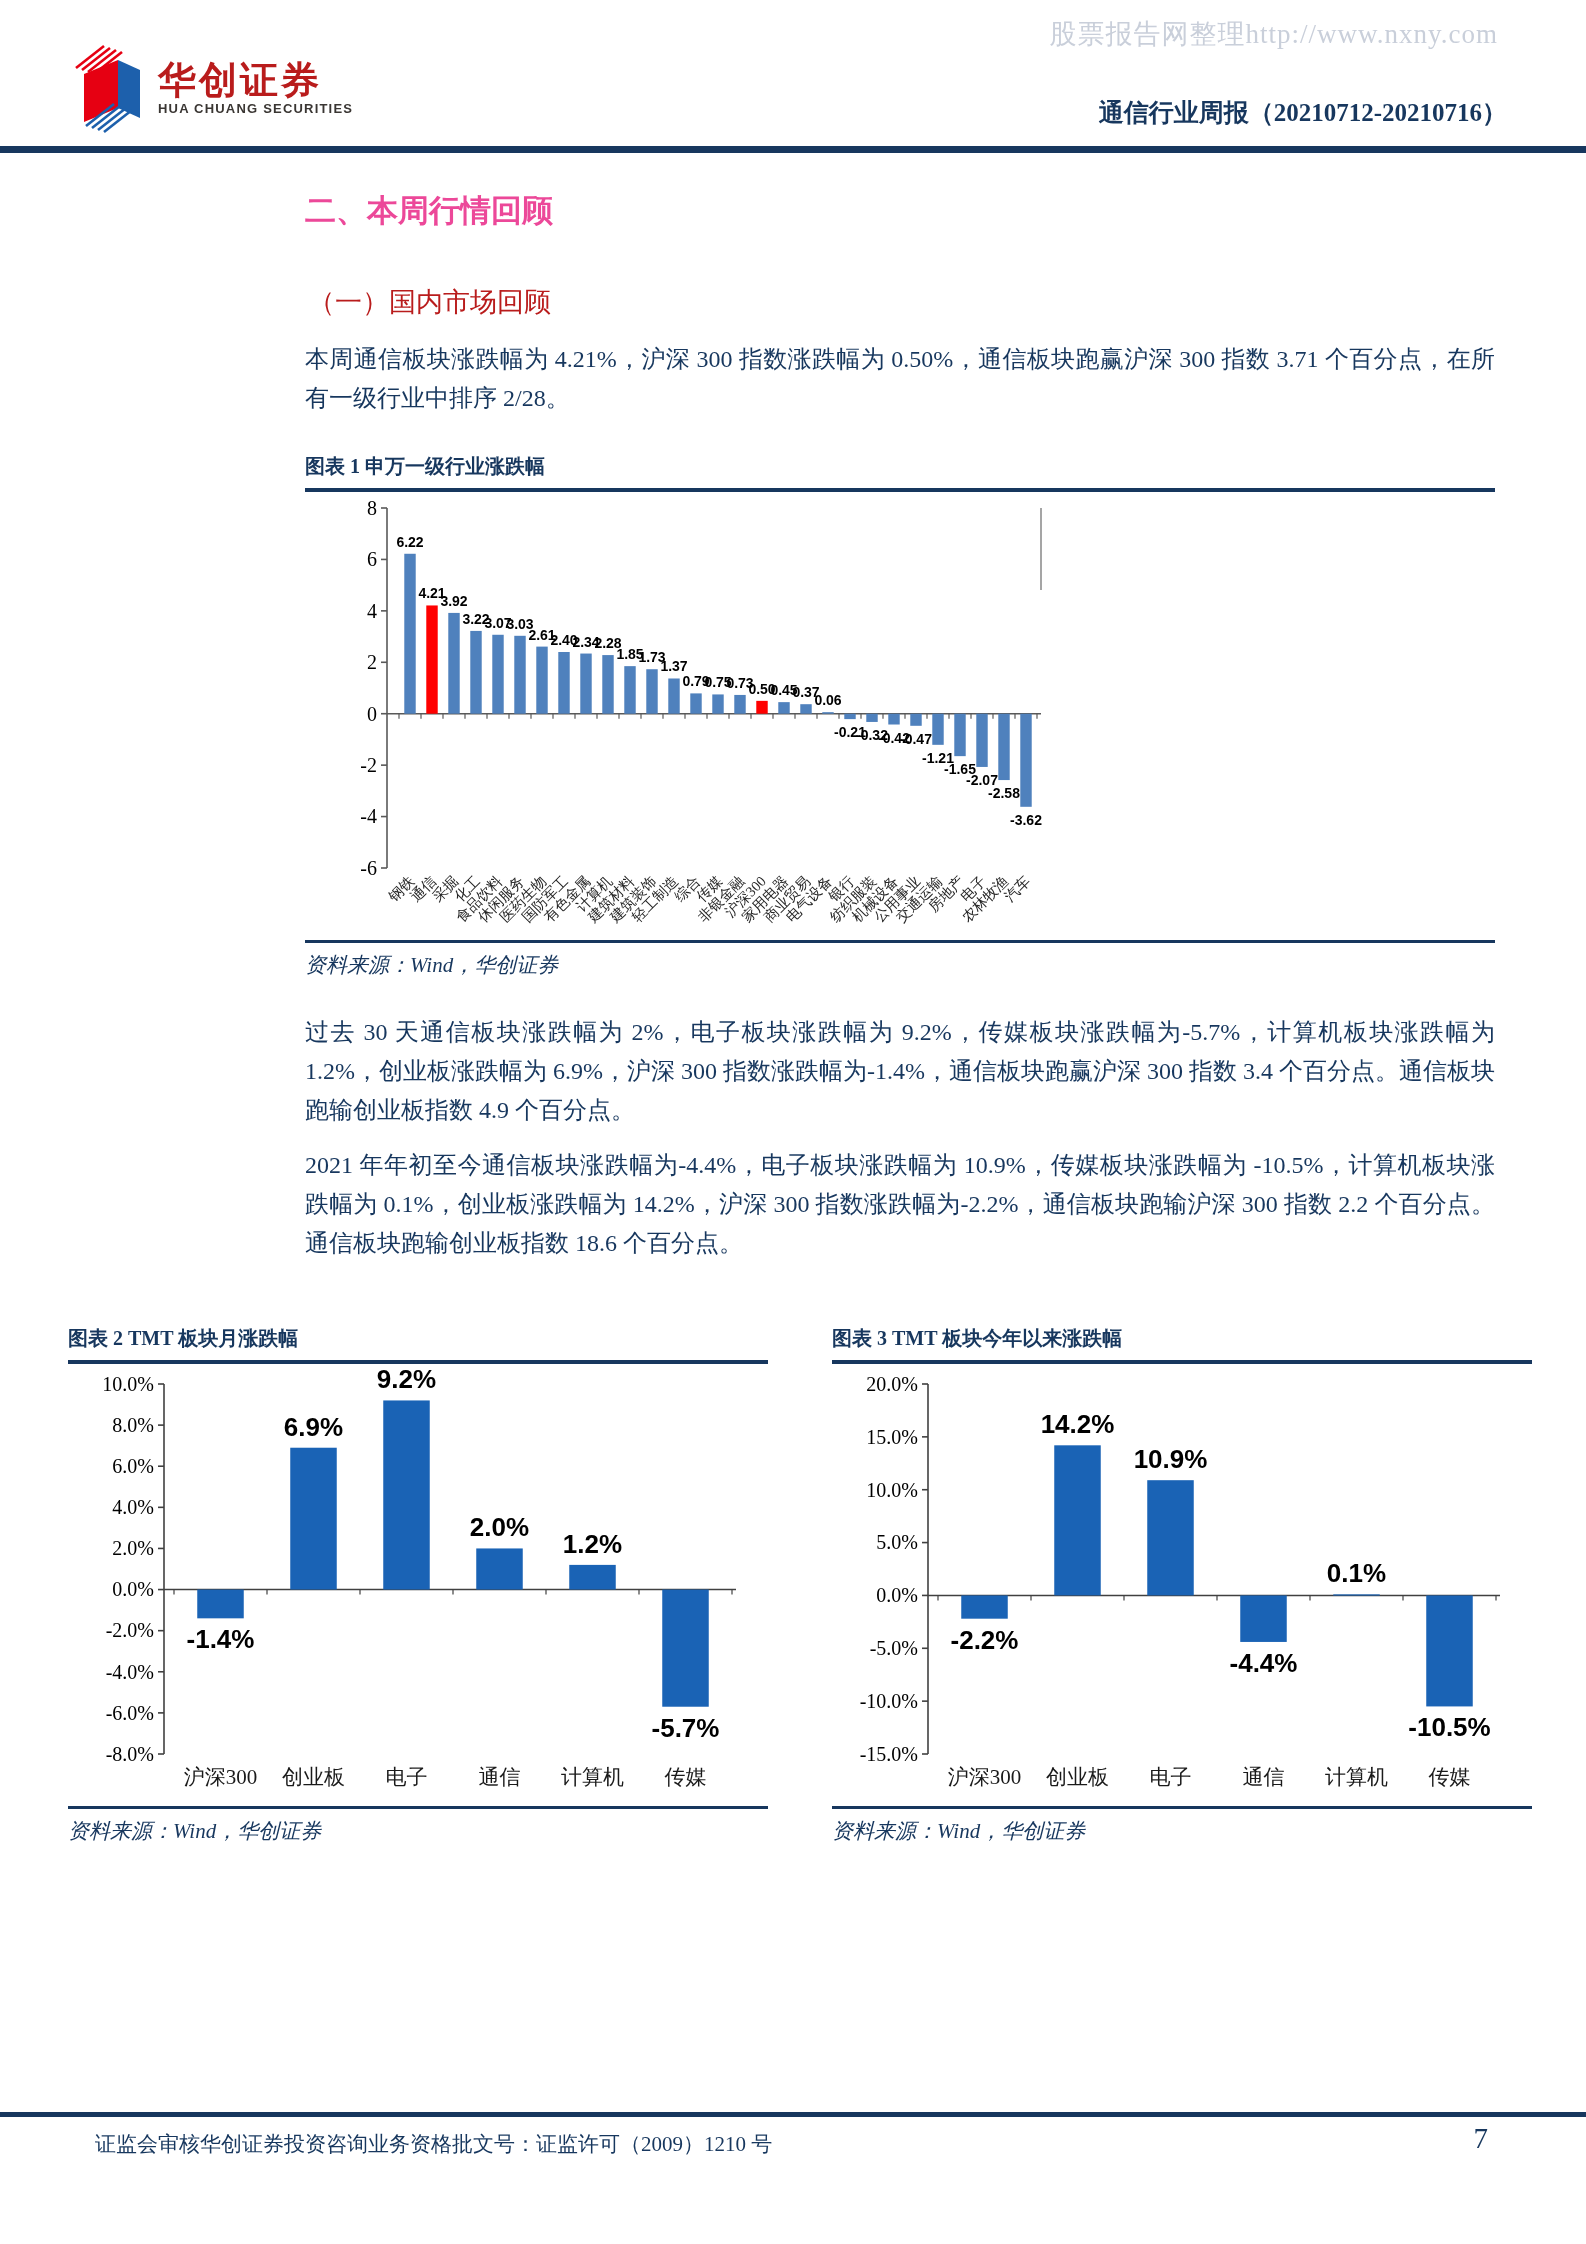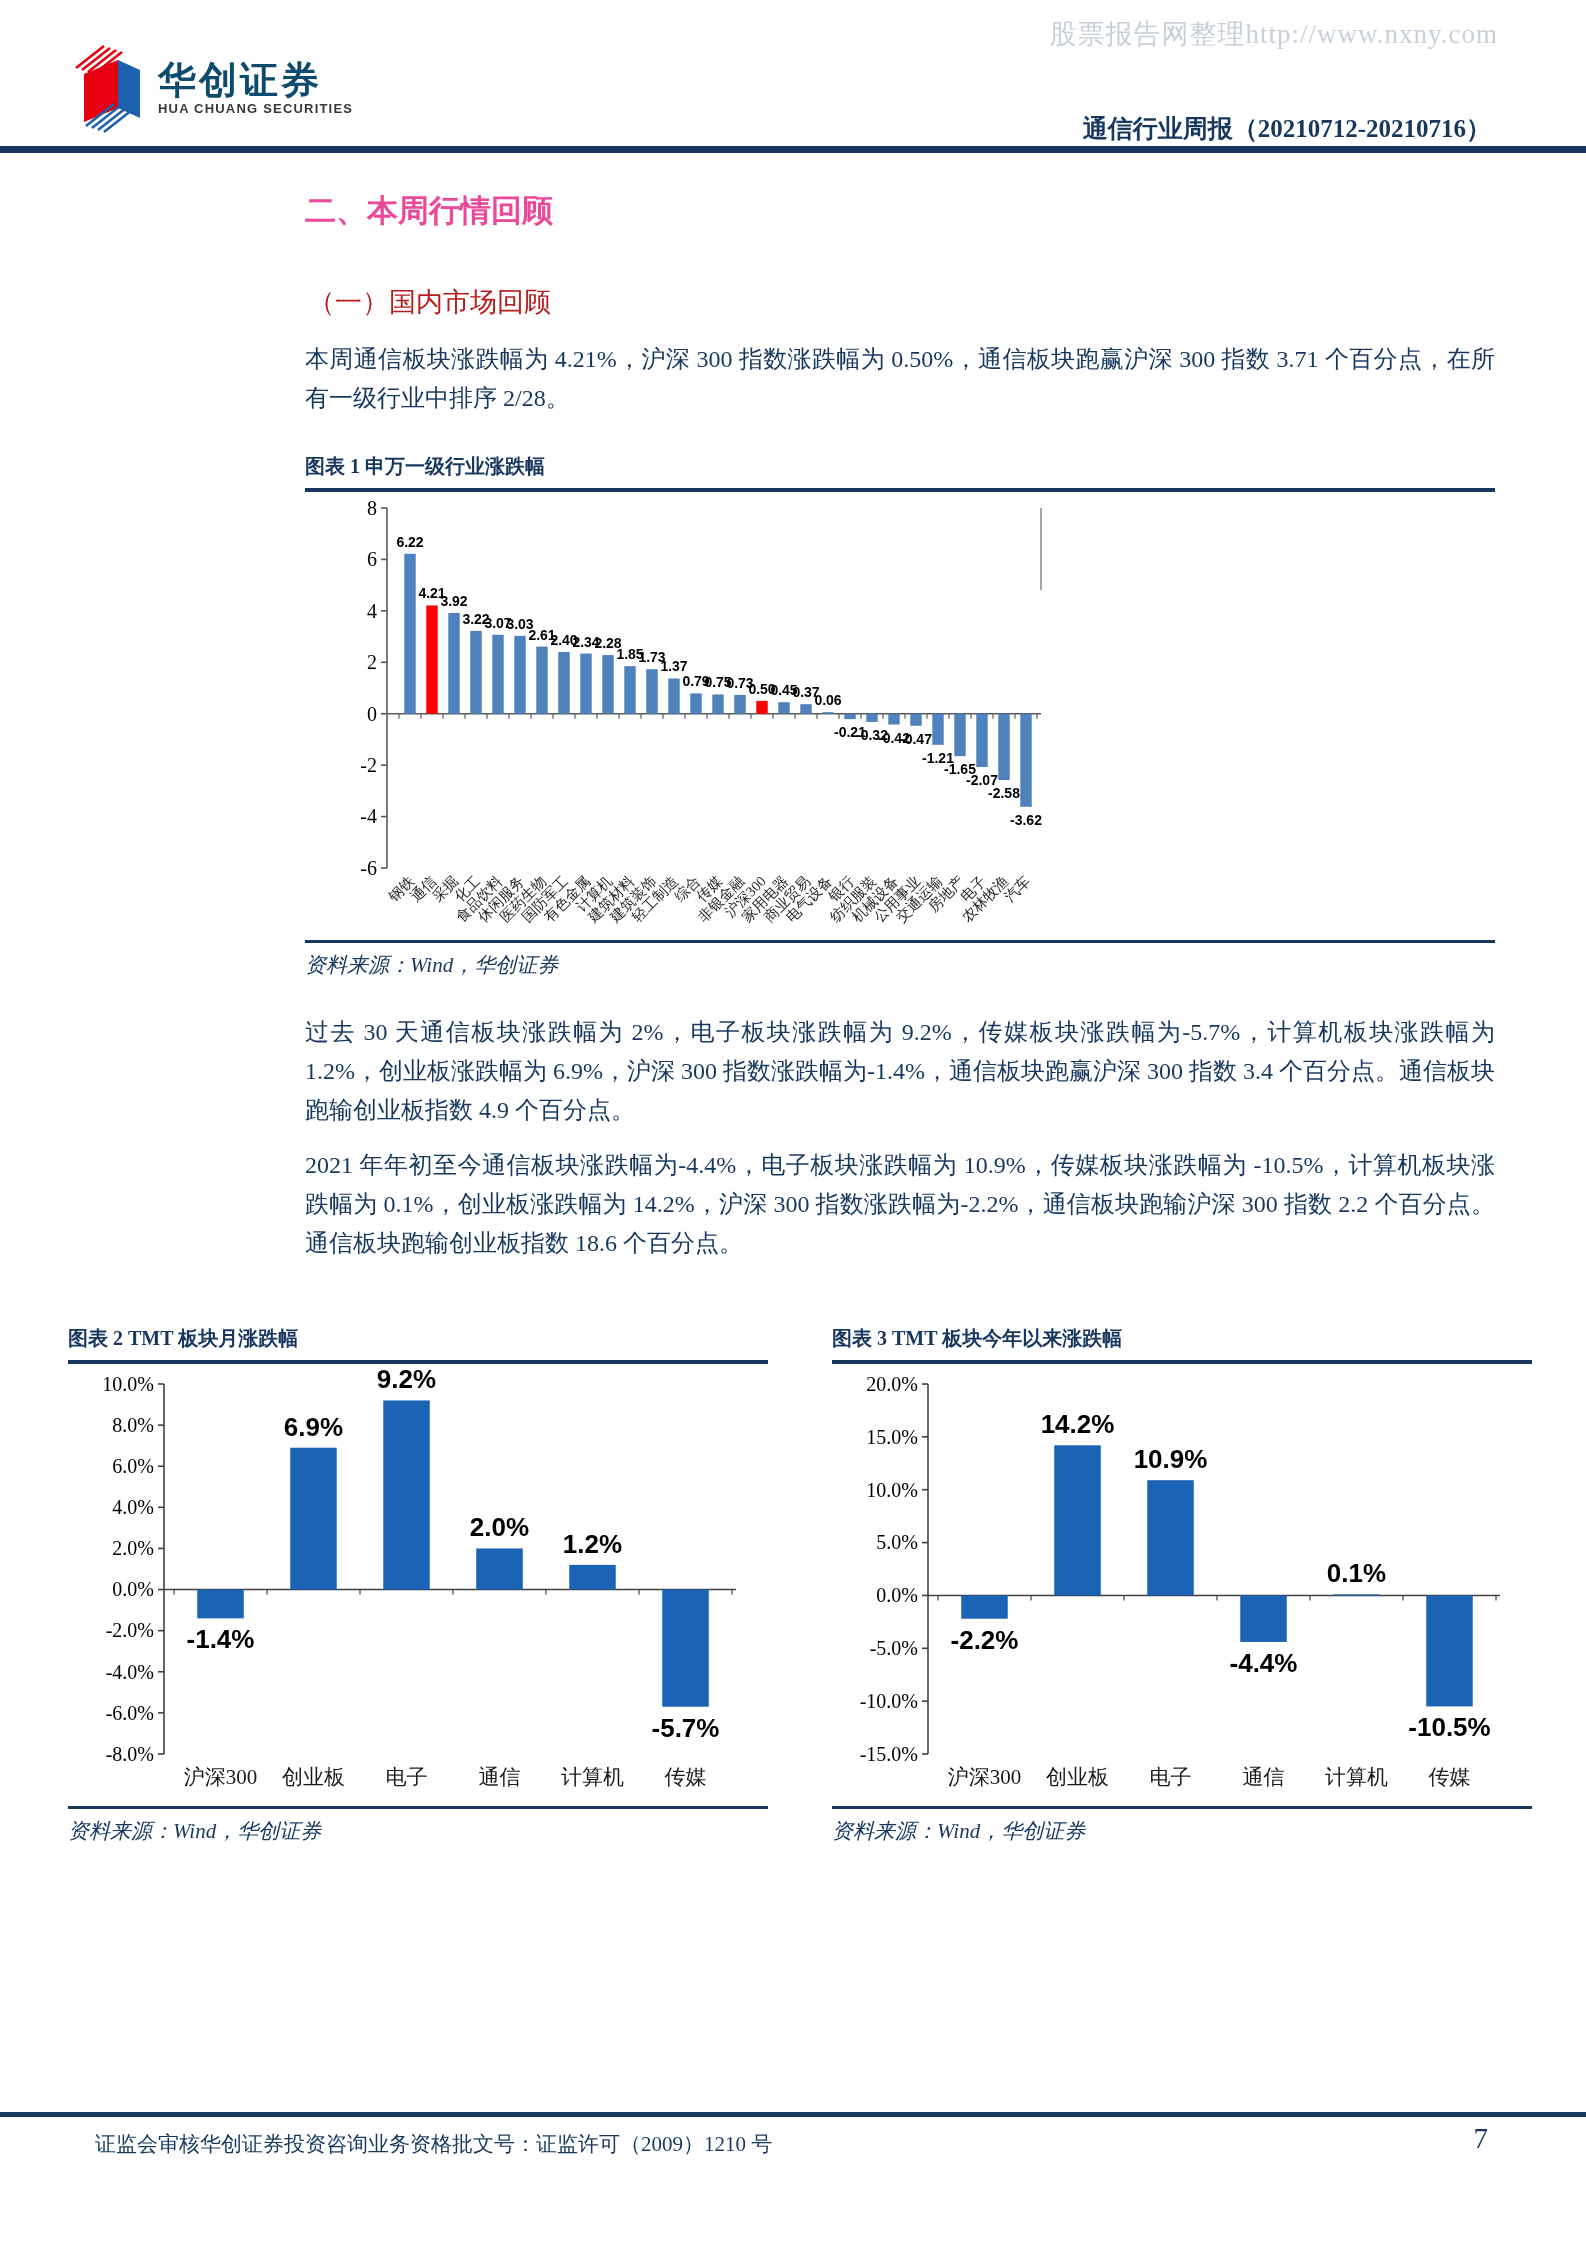--- a/index.html
+++ b/index.html
@@ -7,25 +7,25 @@
   .page{
     position:relative; width:1586px; height:2244px; background:#fff;
     font-family:"Liberation Serif","DejaVu Serif",serif; color:#17375E; overflow:hidden;
   }
   .watermark{
     position:absolute; top:16px; right:88px; font-size:27px; color:#C9CFDA;
     letter-spacing:1px; font-family:"Liberation Serif",serif;
   }
   .logo{ position:absolute; top:38px; left:74px; display:flex; align-items:center; }
   .logo-text{ margin-left:12px; }
-  .logo-cn{ font-size:38px; font-weight:bold; color:#0c4a6e; letter-spacing:3px; line-height:1.1;
+  .logo-cn{ font-size:38px; font-weight:bold; color:#b91c1c; letter-spacing:3px; line-height:1.1;
             font-family:"Liberation Sans",sans-serif;}
   .logo-en{ font-size:13px; font-weight:bold; color:#3A3633; letter-spacing:1.2px;
             font-family:"Liberation Sans",sans-serif;}
-  .report-title{ position:absolute; top:96px; right:95px; font-size:25px; font-weight:bold; color:#17375E;margin-top:16px; }
+  .report-title{ position:absolute; top:96px; right:79px; font-size:25px; font-weight:bold; color:#17375E; }
   .hrule{ position:absolute; top:146px; left:0; width:100%; height:7px; background:#17375E; }
 
   .h1{ position:absolute; top:190px; left:305px; font-size:31px; font-weight:bold; color:#ec4899; }
   .h2{ position:absolute; top:284px; left:308px; font-size:27px; font-weight:normal; color:#b91c1c; }
   .para{ position:absolute; left:305px; width:1190px; font-size:24px; line-height:39px;
          color:#17375E; text-align:justify; }
   .p1{ top:340px; } .p2{ top:1013px; } .p3{ top:1146px; } .p4{ top:1903px; }
 
   .figblock{ position:absolute; }
   .fig1{ top:450px; left:305px; width:1190px; }

